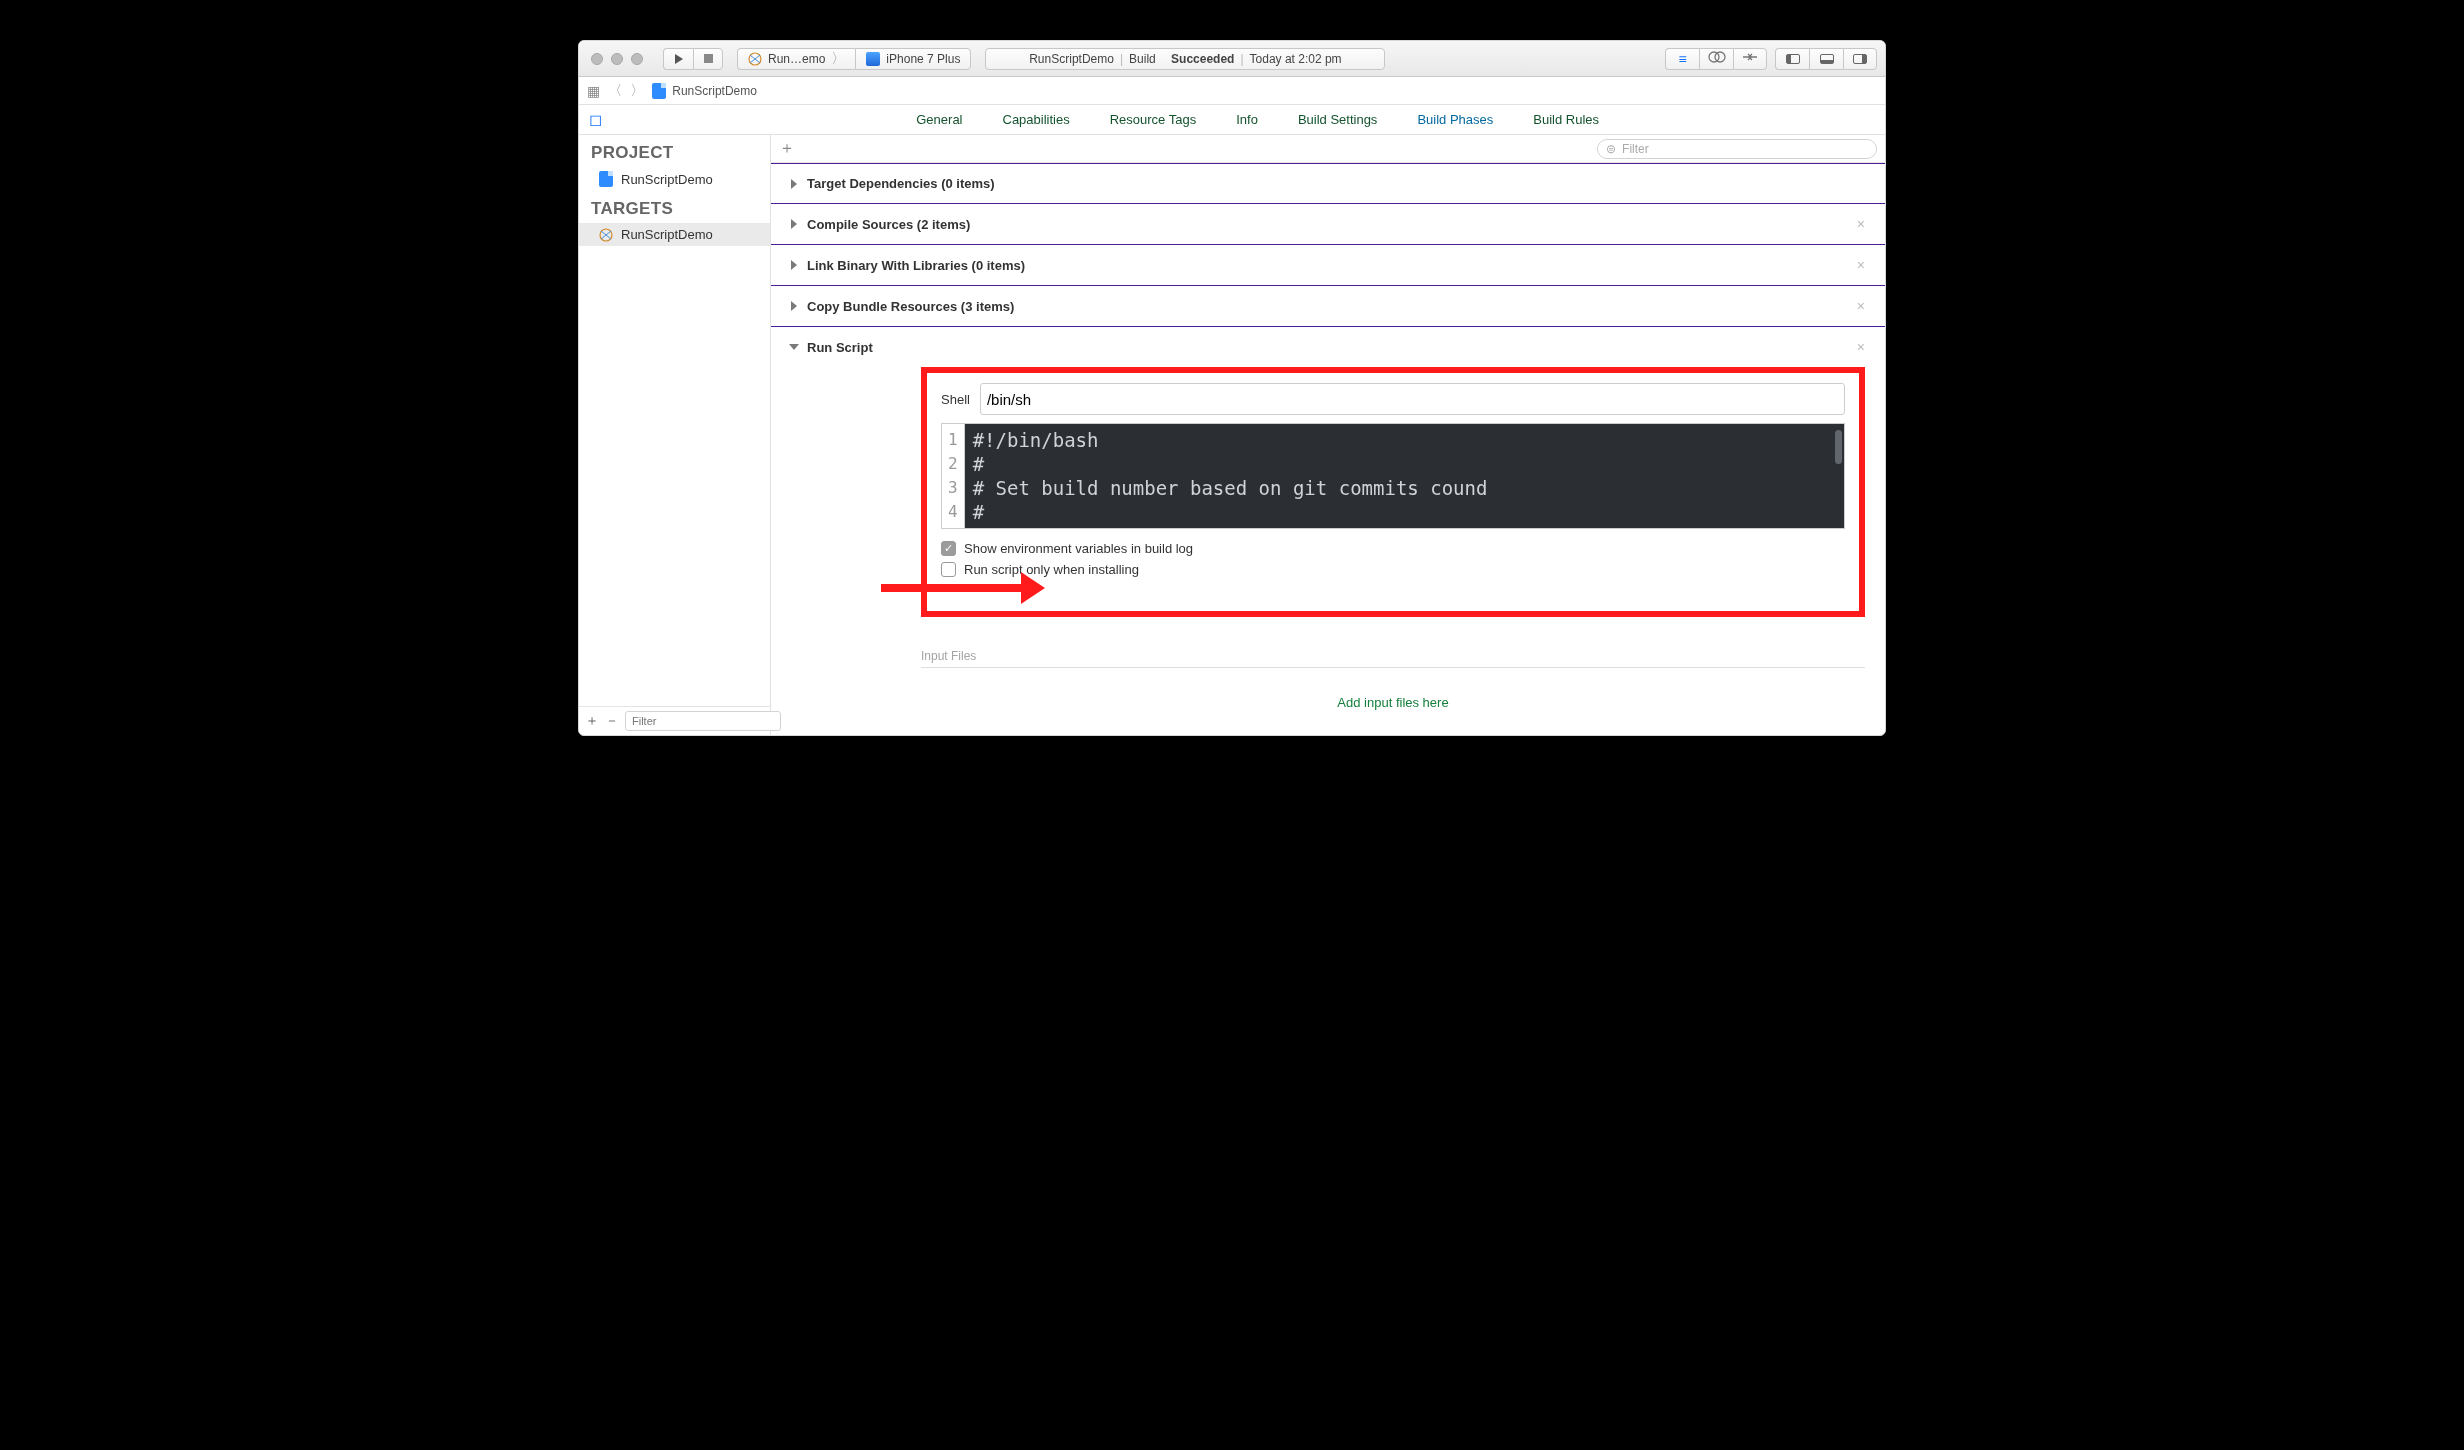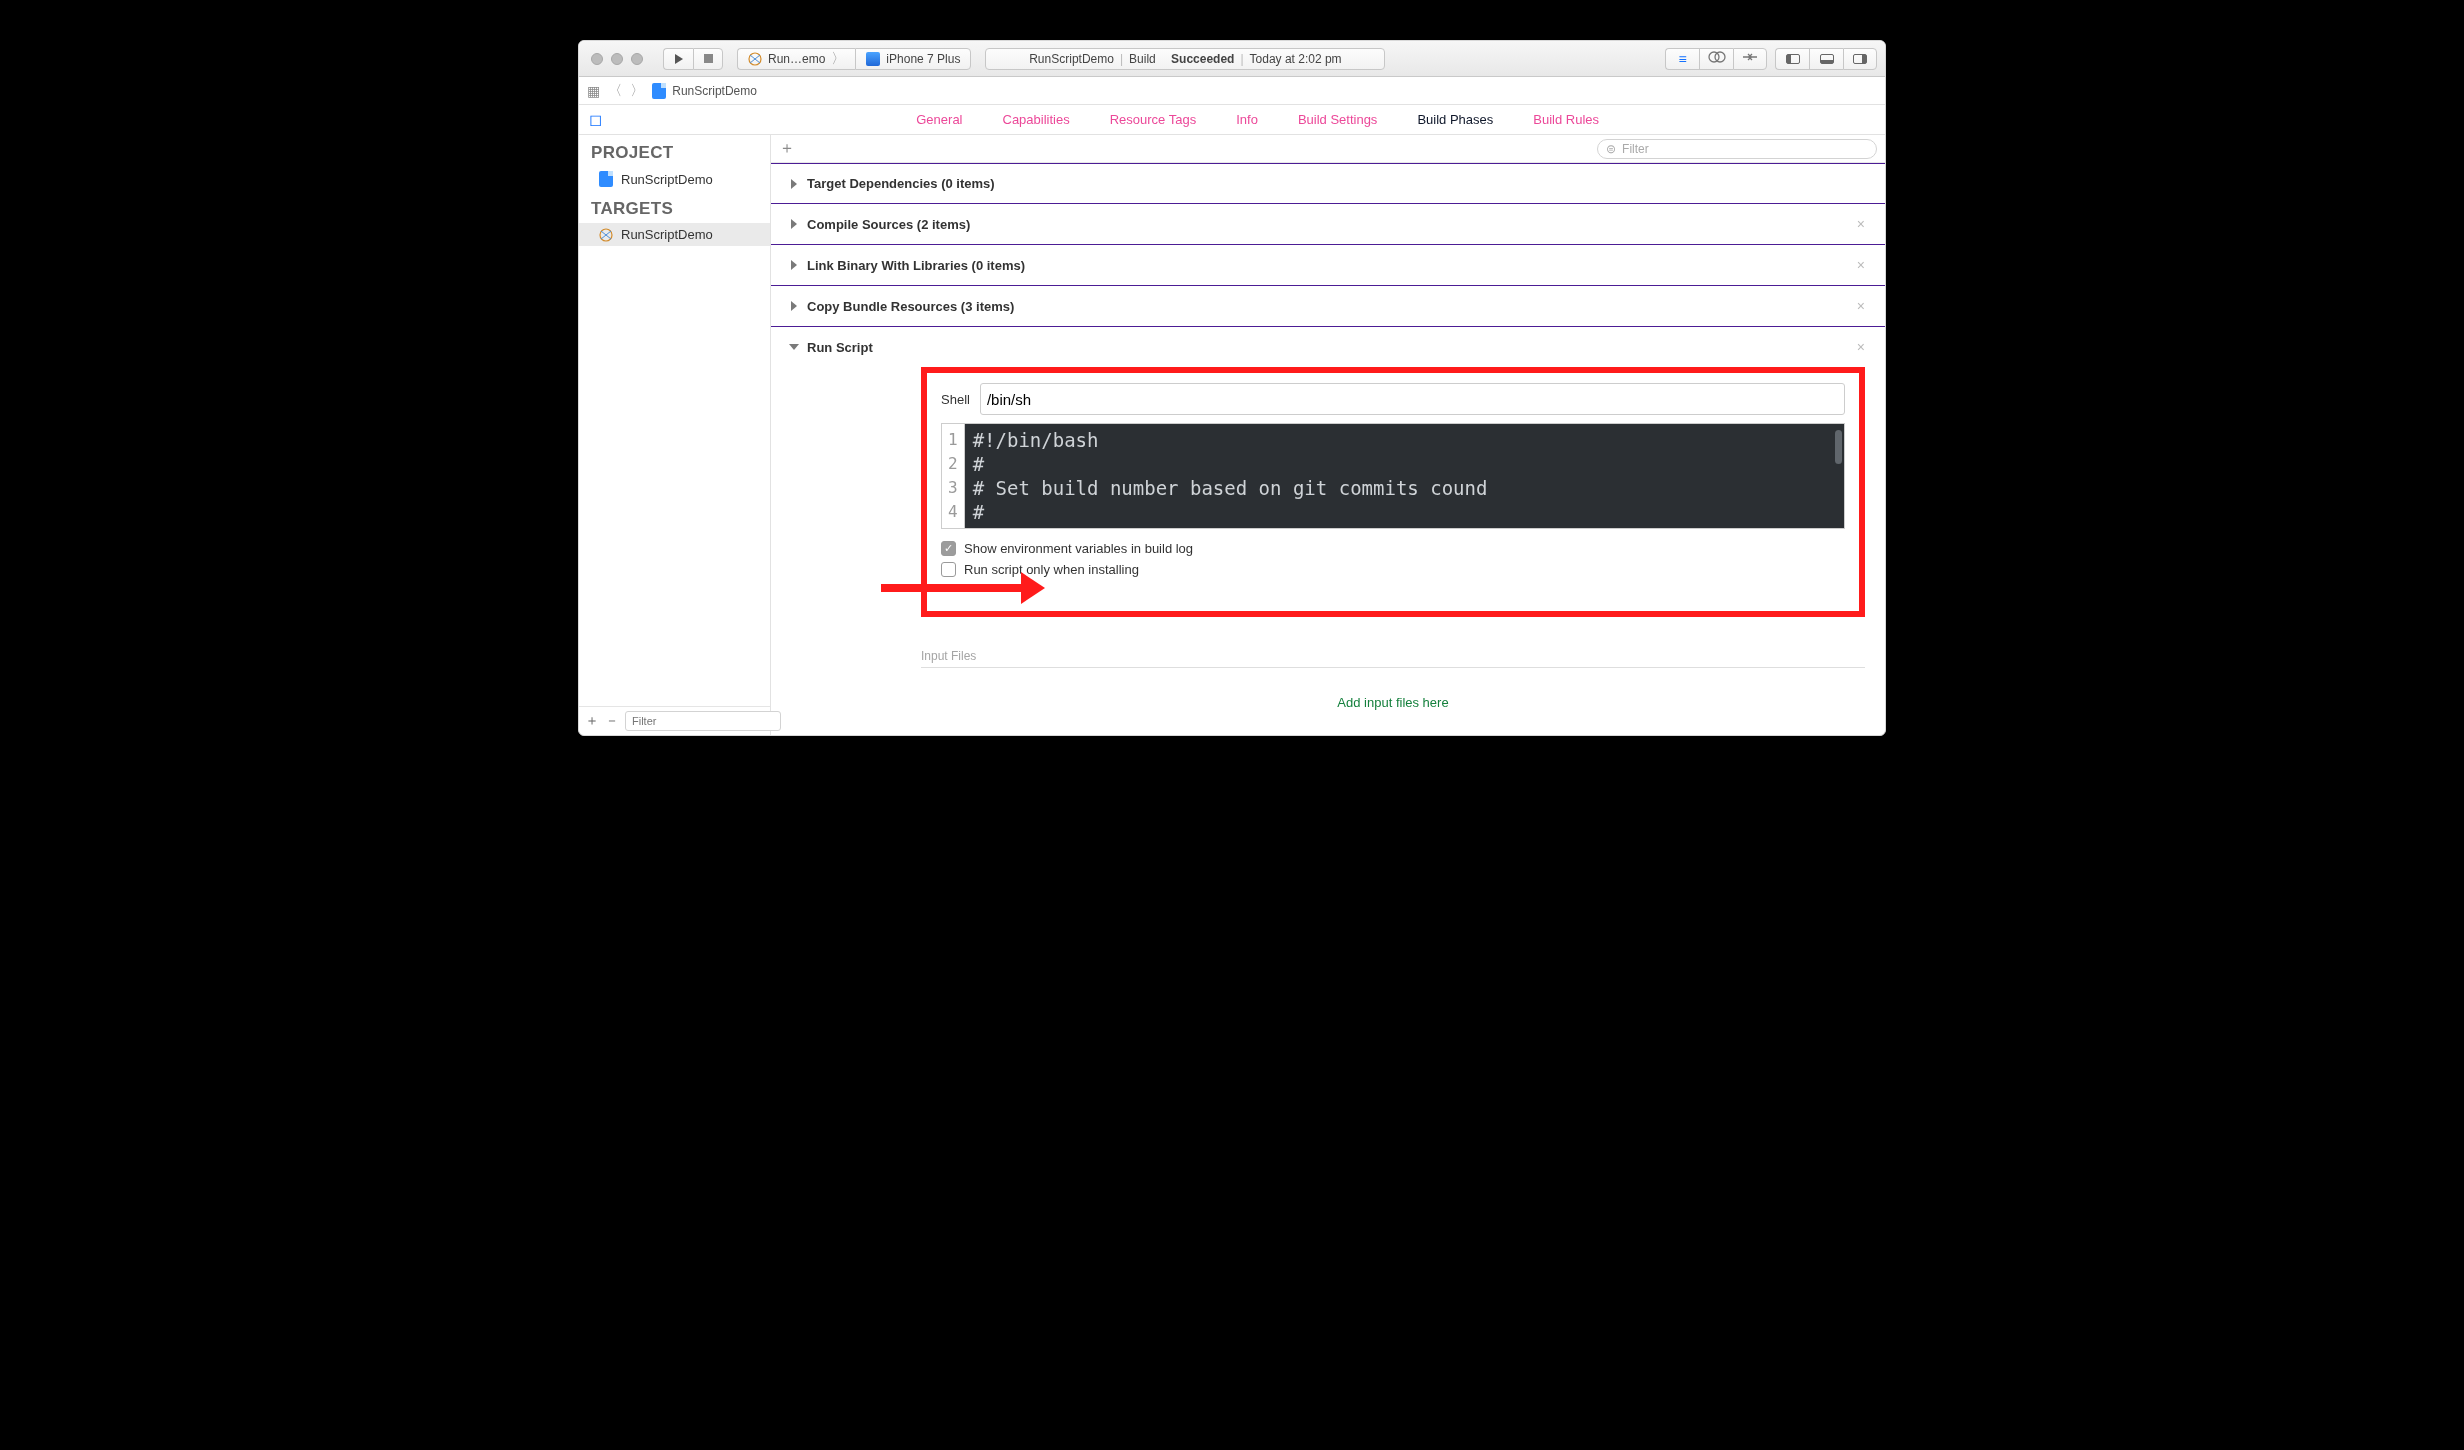--- a/index.html
+++ b/index.html
@@ -79,22 +79,22 @@
   .breadcrumb{ display:flex; align-items:center; gap:6px;}
   .doc-icon{ width:14px; height:16px; background:#2f8cff; border-radius:2px; position:relative;}
   .doc-icon::after{ content:""; position:absolute; top:0; right:0; width:5px; height:5px; background:#bfe0ff;}
   
   .tabrow{
     height:30px; border-bottom:1px solid #e2e2e2;
     display:flex; align-items:center; padding:0 10px; gap:30px; font-size:13px;
   }
   .tab-left-icon{ color:#1572ff; font-size:16px; margin-right:8px;}
   .tabrow .tabs{ flex:1; display:flex; justify-content:center; gap:40px;}
-  .tabrow .tab{ color:#ec4899; cursor:default;}
-  .tabrow .tab.active{ color:#0f172a;}
+  .tabrow .tab{ color:#14532d; cursor:default;}
+  .tabrow .tab.active{ color:#0369a1;}
   
   .main{ display:flex; height:600px; }
   .sidebar{
     width:192px; border-right:1px solid #e2e2e2; display:flex; flex-direction:column;
   }
   .sb-section-title{
     font-size:17px; font-weight:600; color:#666; letter-spacing:0.3px; padding:8px 12px 4px;
   }
   .sb-item{ display:flex; align-items:center; gap:8px; padding:4px 12px 4px 20px; font-size:13px;}
   .sb-item.selected{ background:#eaeaea;}

